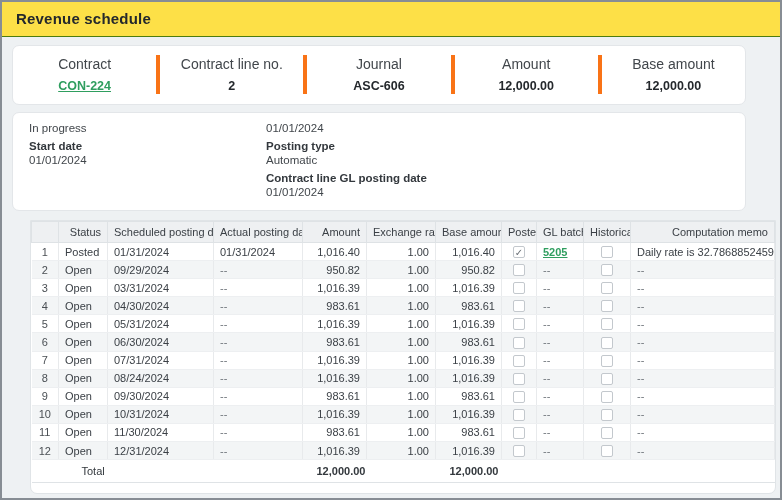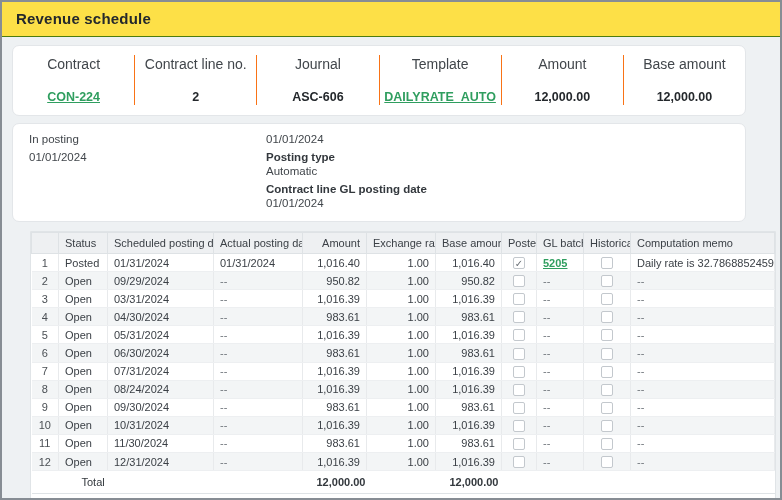--- a/index.html
+++ b/index.html
@@ -22,24 +22,24 @@
     background: #fff;
     border: 1px solid #e3e6e9;
     border-radius: 7px;
   }
   .summary-card {
     margin: 8px 34px 7px 10px;
     display: flex;
     align-items: stretch;
     padding: 9px 0 10px 0;
   }
-  .summary-field { flex: 1 1 0; text-align: center; padding: 1px 4px; border-left: 1px solid #f97316; }
+  .summary-field { flex: 1 1 0; text-align: center; padding: 1px 4px; border-left: 4px solid #f97316; }
   .summary-field:first-child { border-left: none; }
   .summary-label { font-size: 14px; color: #41464b; }
-  .summary-value { font-size: 12.5px; font-weight: 700; color: #24282c; margin-top: 18px; }
+  .summary-value { font-size: 12.5px; font-weight: 700; color: #24282c; margin-top: 7px; }
 
   .green-link { color: #2f9e5f; text-decoration: underline; font-weight: 700; cursor: pointer; }
 
   .details-card { margin: 0 34px 9px 10px; padding: 9px 16px 6px 16px; display: flex; }
   .details-col-left { width: 237px; flex: 0 0 auto; }
   .details-col-right { flex: 1 1 auto; }
   .pair { margin-bottom: 6px; }
   .pair-label { font-size: 11.5px; font-weight: 700; color: #33383d; margin-bottom: 2px; }
   .pair-value { font-size: 11.5px; color: #41464b; }
 
@@ -61,21 +61,21 @@
   col.c-base { width: 66px; }
   col.c-post { width: 35px; }
   col.c-gl   { width: 47px; }
   col.c-hist { width: 47px; }
   col.c-memo { width: auto; }
   thead th {
     background: #eef0f2;
     border: 1px solid #dee2e5;
     font-weight: 400;
     color: #3b4046;
-    text-align: left;
+    text-align: right;
     padding: 4px 6px;
     height: 20px;
     white-space: nowrap;
     overflow: hidden;
   }
   thead th.num-r { text-align: right; }
   tbody td {
     border-right: 1px solid #e8eaec;
     border-bottom: 1px solid #edeff1;
     padding: 2px 6px;
@@ -126,39 +126,36 @@
   </div>
   <div class="summary-field">
     <div class="summary-label">Contract line no.</div>
     <div class="summary-value">2</div>
   </div>
   <div class="summary-field">
     <div class="summary-label">Journal</div>
     <div class="summary-value">ASC-606</div>
   </div>
   <div class="summary-field">
-    <div class="summary-label">Template</div>
-    <div class="summary-value"><a class="green-link">DAILYRATE_AUTO</a></div>
-  </div>
-  <div class="summary-field">
     <div class="summary-label">Amount</div>
     <div class="summary-value">12,000.00</div>
   </div>
   <div class="summary-field">
     <div class="summary-label">Base amount</div>
     <div class="summary-value">12,000.00</div>
   </div>
 </div>
 
 <div class="card details-card">
   <div class="details-col-left">
     <div class="pair">
-      <div class="pair-value">In posting</div>
-    </div>
-    <div class="pair">
+      <div class="pair-value">In progress</div>
+    </div>
+    <div class="pair">
+      <div class="pair-label">Start date</div>
       <div class="pair-value">01/01/2024</div>
     </div>
   </div>
   <div class="details-col-right">
     <div class="pair">
       <div class="pair-value">01/01/2024</div>
     </div>
     <div class="pair">
       <div class="pair-label">Posting type</div>
       <div class="pair-value">Automatic</div>

